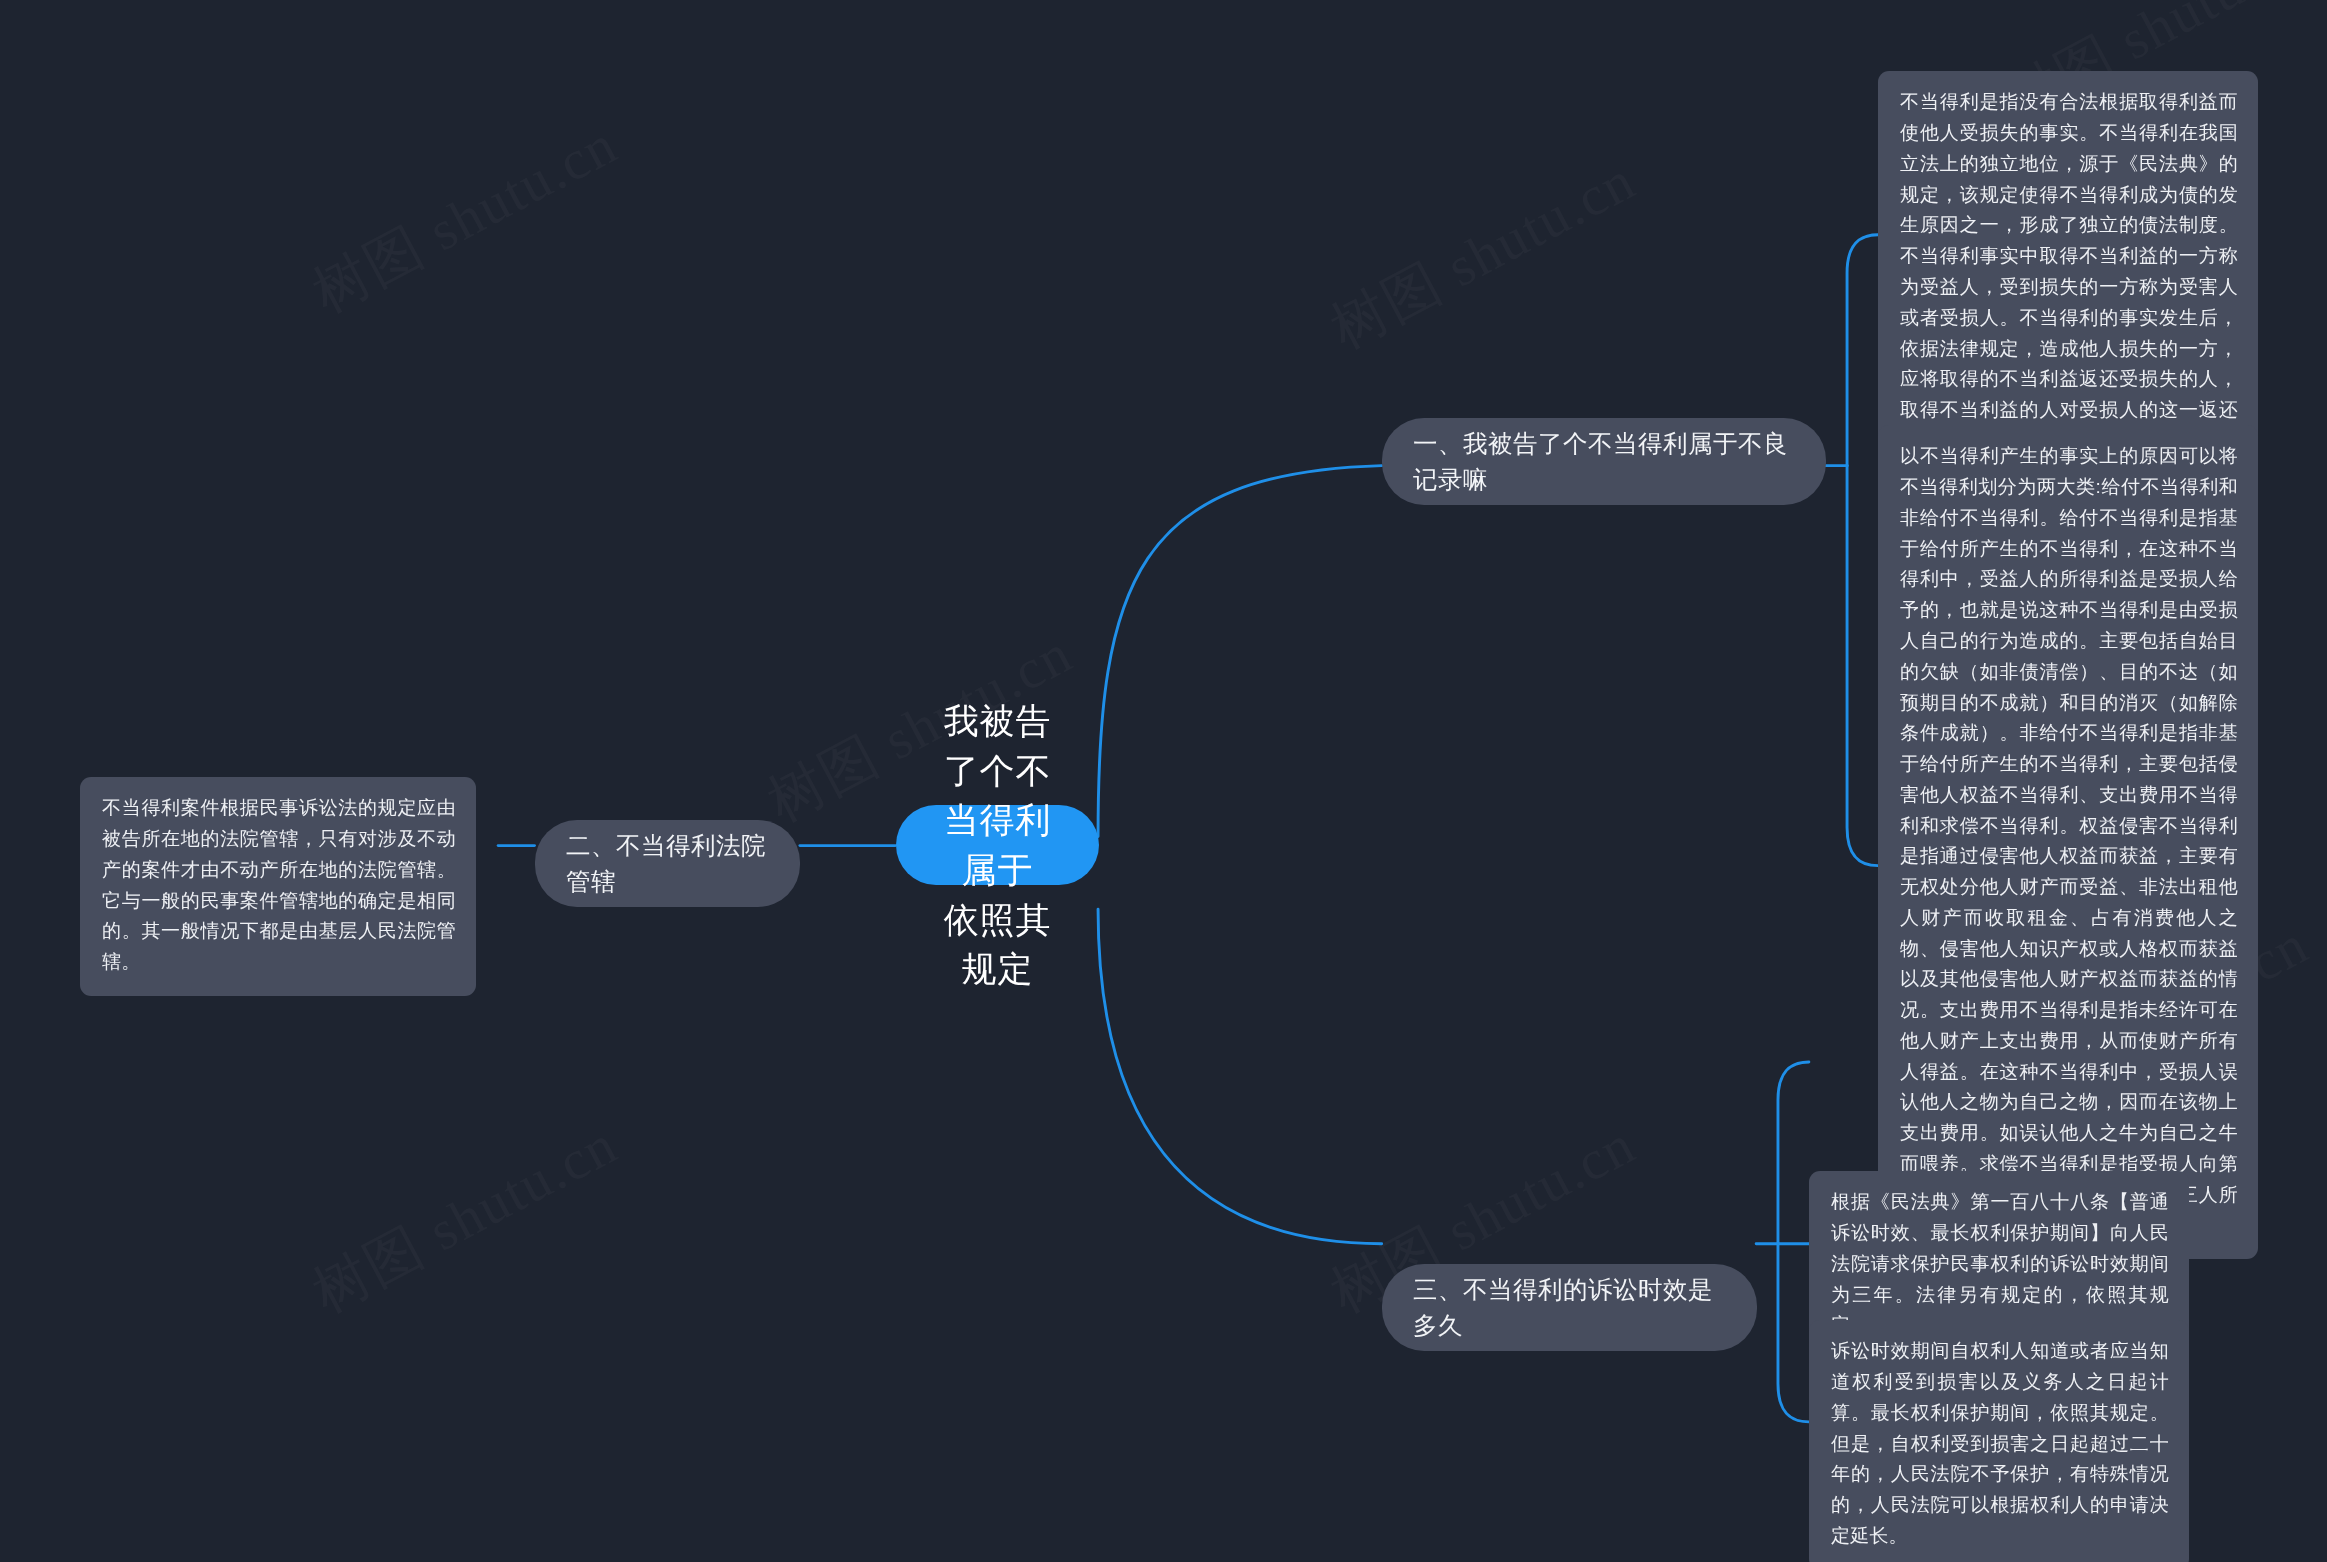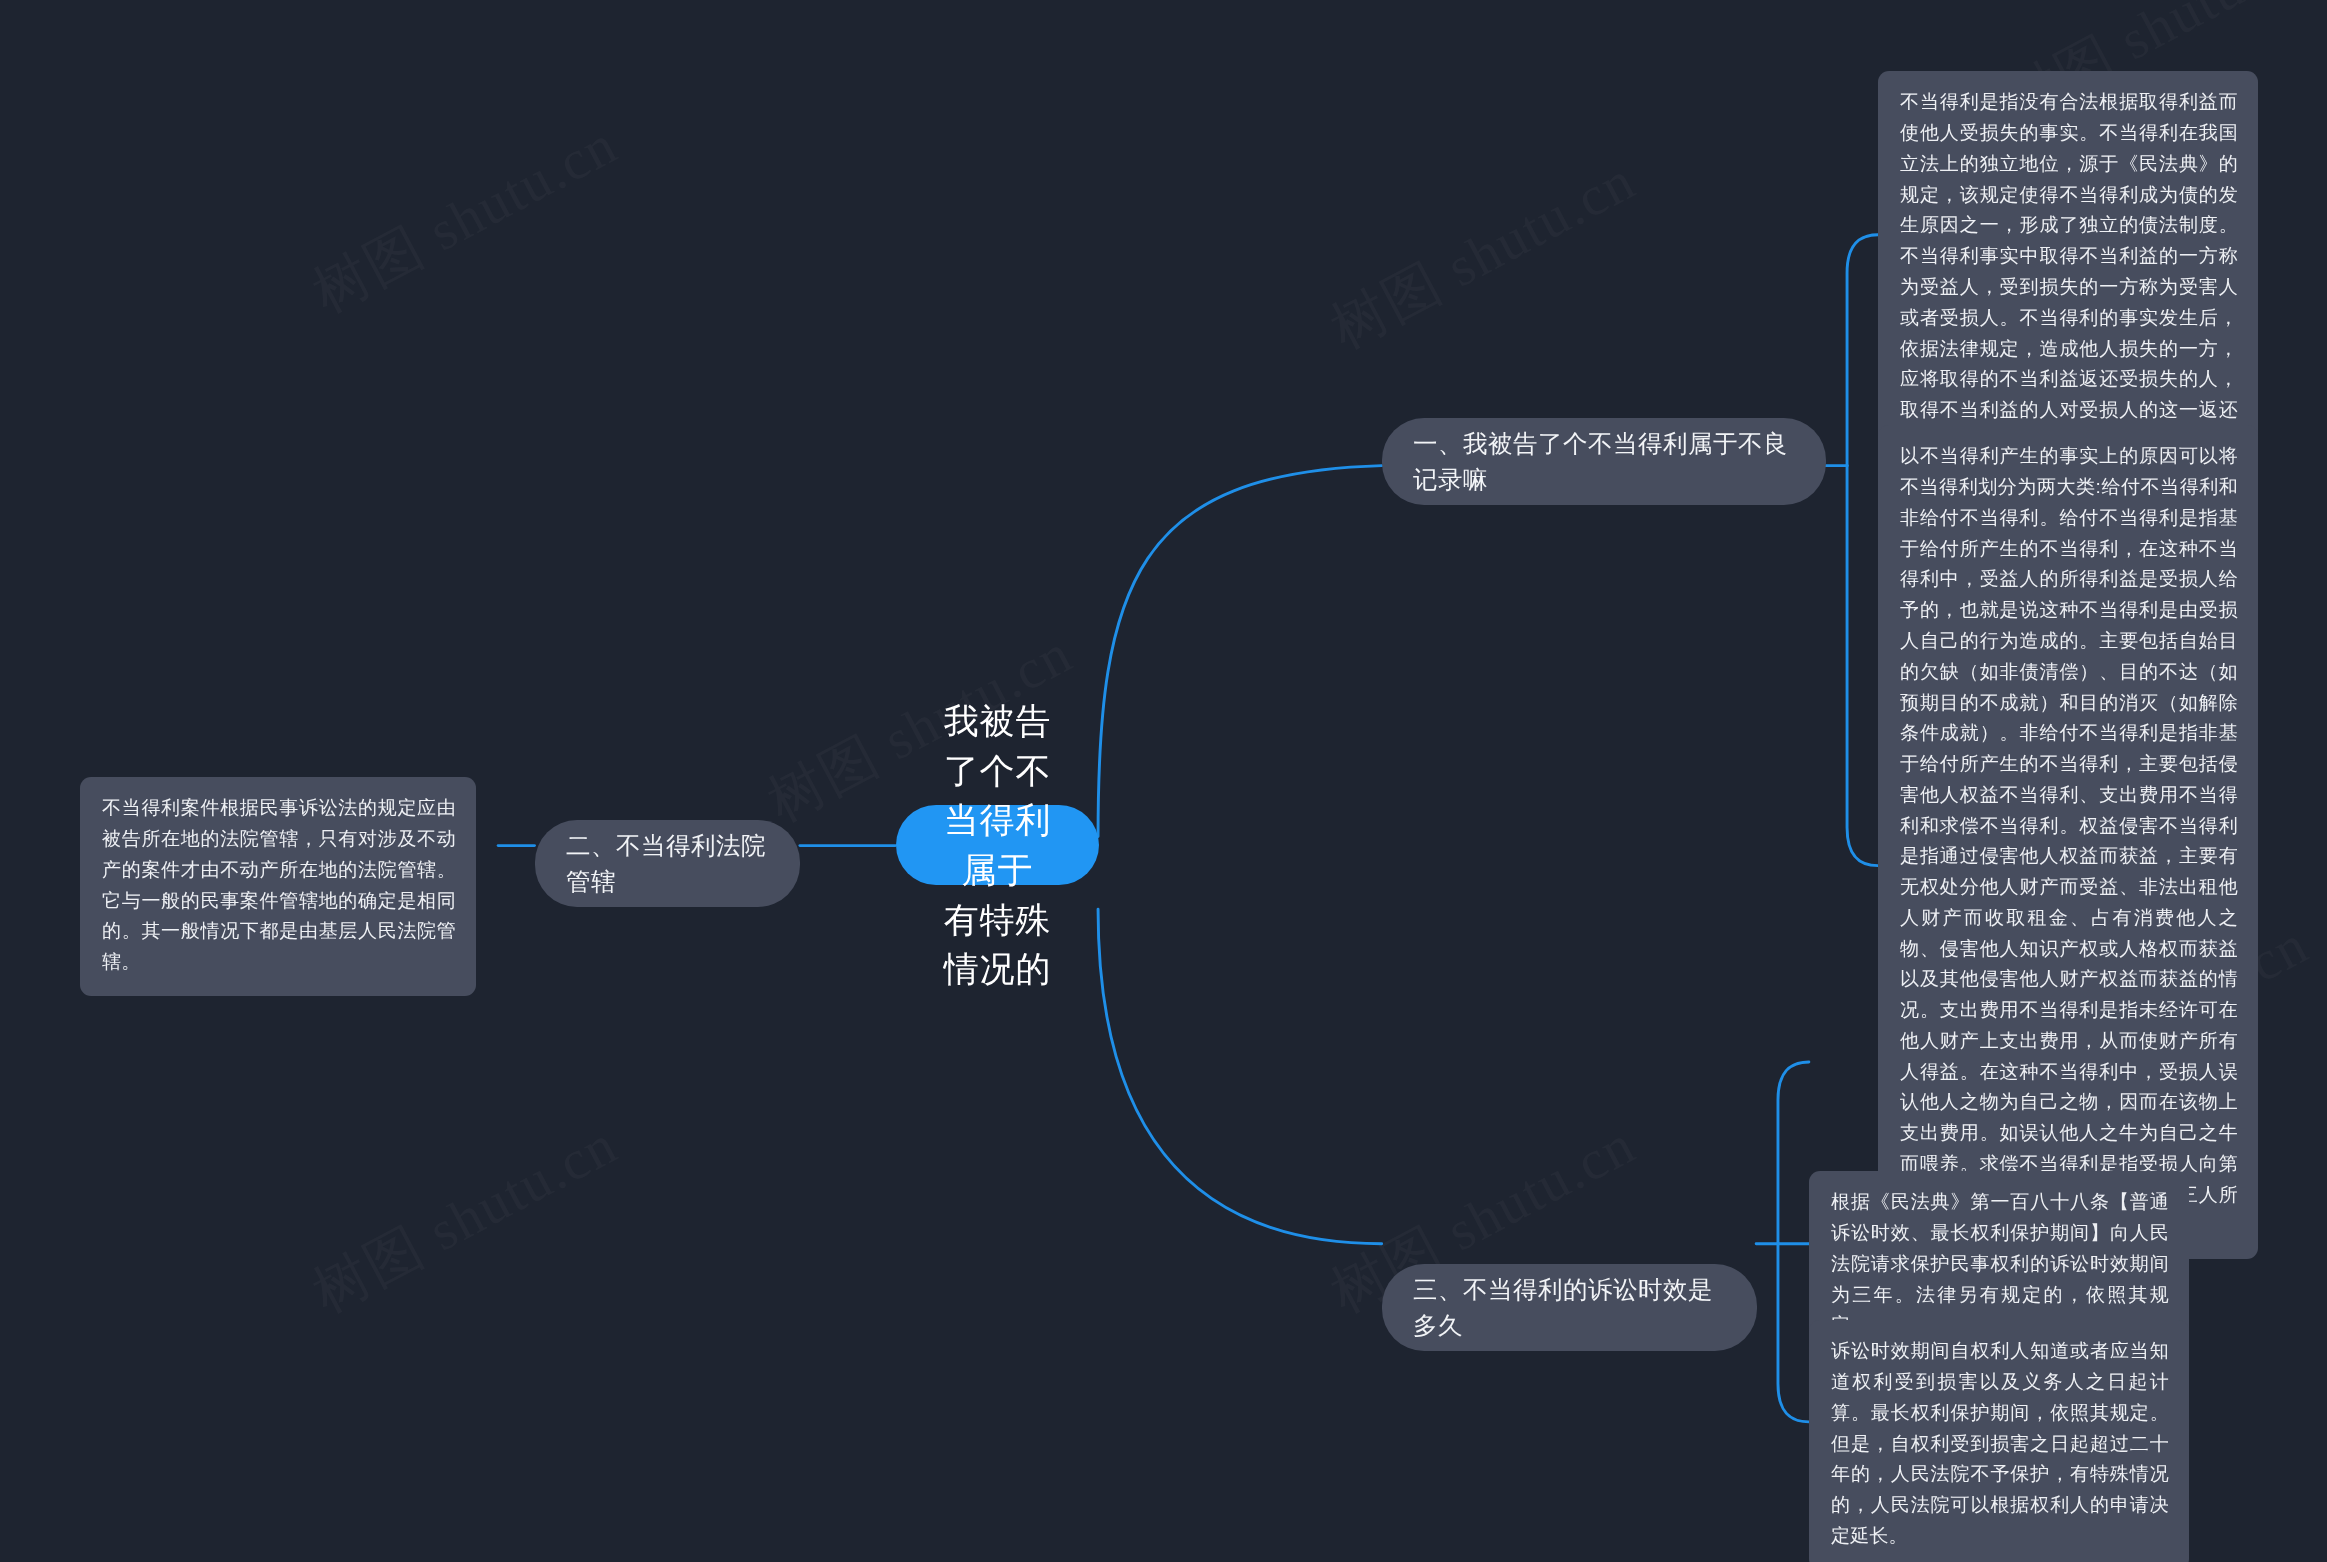--- a/index.html
+++ b/index.html
@@ -97,21 +97,21 @@
 
     <path d="M1932,1368 L1956,1368"></path>
     <path d="M1956,1368 L1956,1210 C1956,1178 1970,1168 1990,1168"></path>
     <path d="M1956,1368 L1990,1368"></path>
     <path d="M1956,1368 L1956,1522 C1956,1554 1970,1564 1990,1564"></path>
   </svg>
 
   <div class="node root" style="left:896px; top:805px; width:203px; height:80px;">
     <div>
       <span>我被告了个不当得利属于</span>
-      <span>有特殊情况的</span>
+      <span>依照其规定</span>
     </div>
   </div>
 
   <div class="node branch" style="left:1382px; top:418px; width:444px;">
     <span>一、我被告了个不当得利属于不良记录嘛</span>
   </div>
 
   <div class="node leaf" style="left:1878px; top:71px; width:380px;">
     <span>不当得利是指没有合法根据取得利益而使他人受损失的事实。不当得利在我国立法上的独立地位，源于《民法典》的规定，该规定使得不当得利成为债的发生原因之一，形成了独立的债法制度。不当得利事实中取得不当利益的一方称为受益人，受到损失的一方称为受害人或者受损人。不当得利的事实发生后，依据法律规定，造成他人损失的一方，应将取得的不当利益返还受损失的人，取得不当利益的人对受损人的这一返还义务，就是法律规定的因不当得利所生之债。不当得利纠纷是因不当得利事实而引起的权利义务争议。</span>
   </div>

